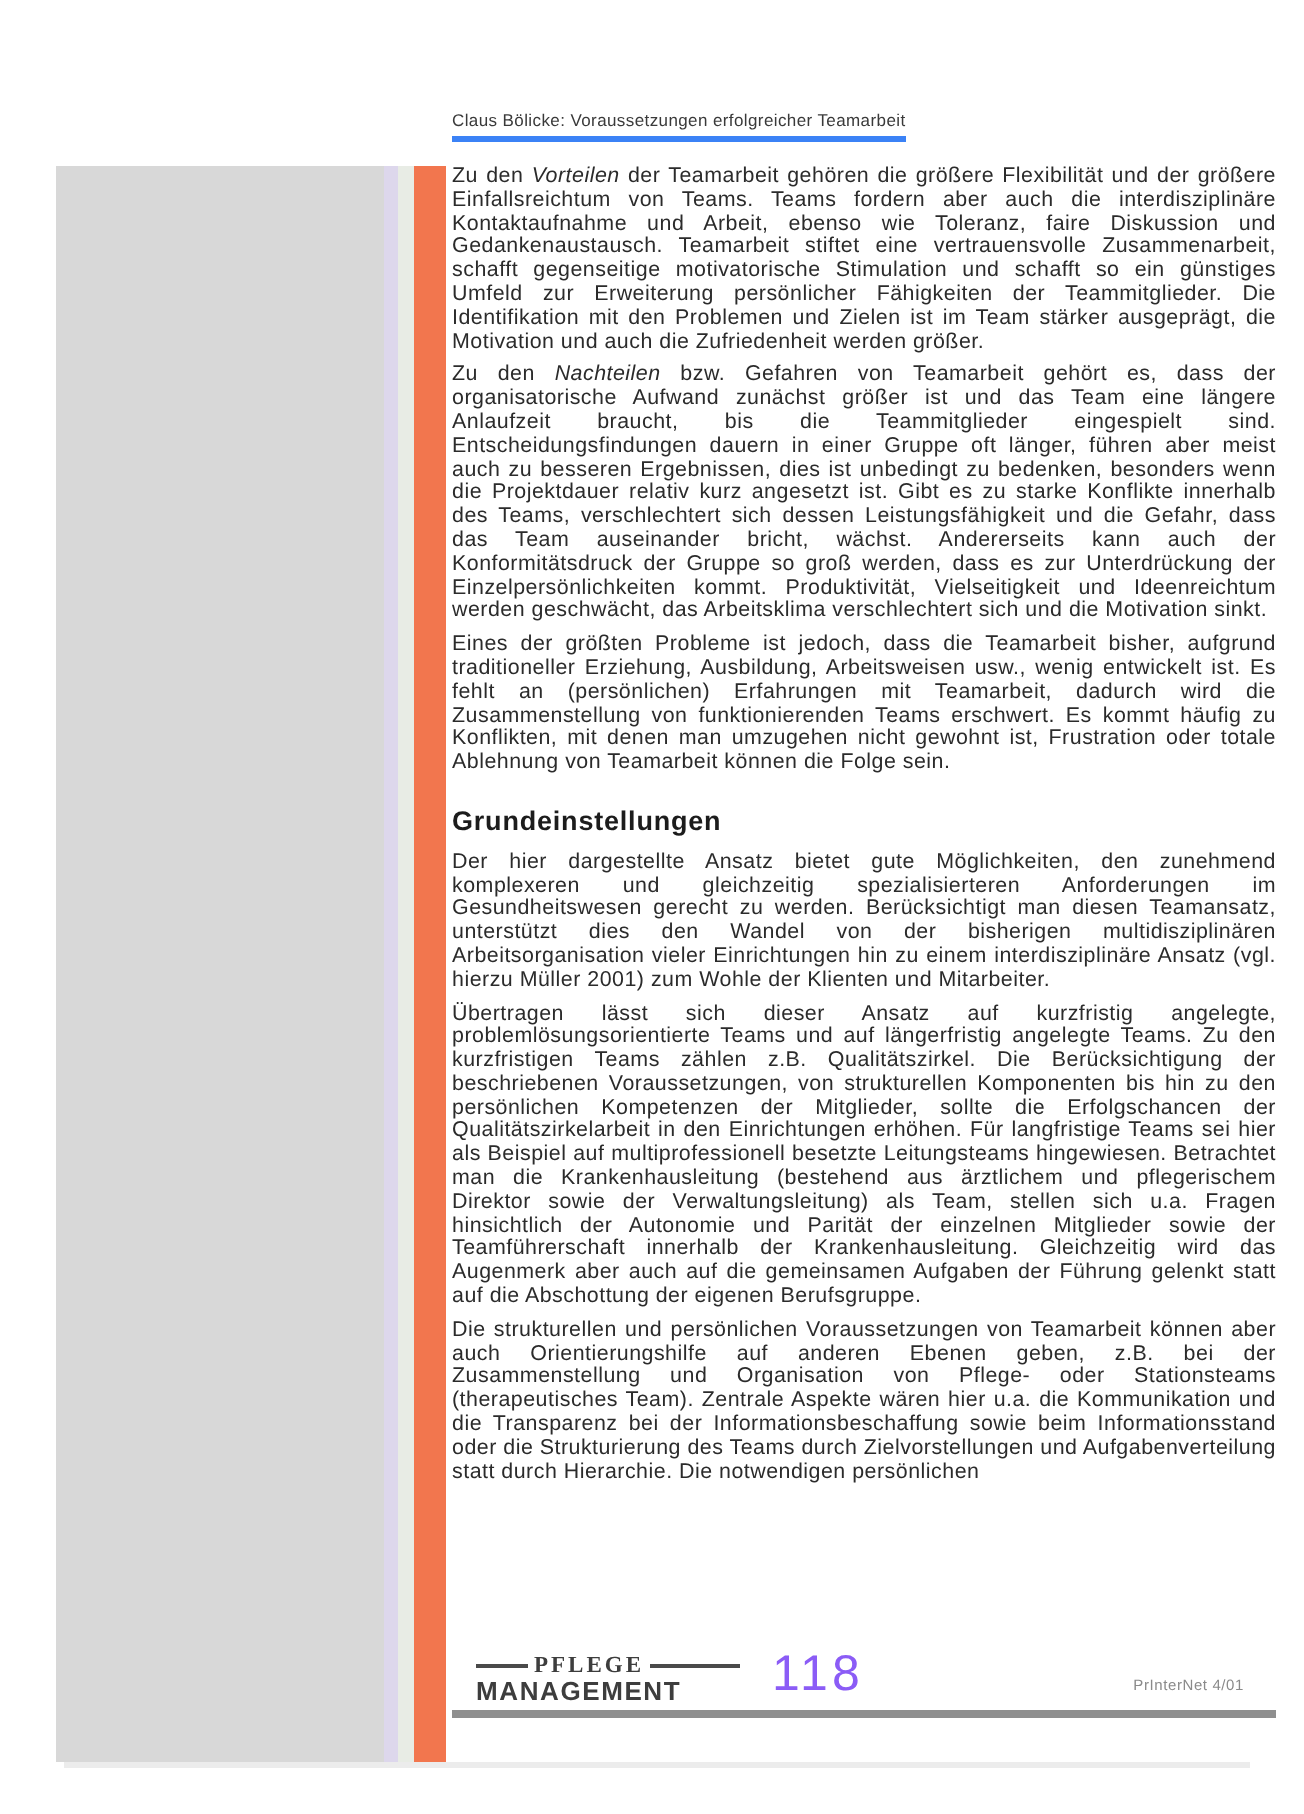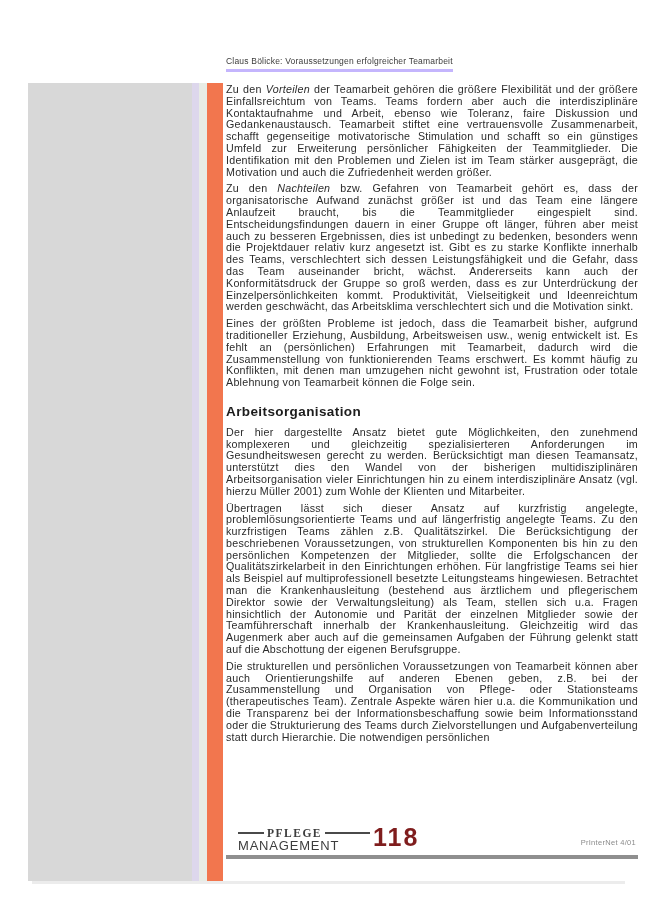--- a/index.html
+++ b/index.html
@@ -11,21 +11,21 @@
   .panel-gray   { position:absolute; left:28px;  top:83px; width:164px; height:798px; background:#d8d8d8; }
   .stripe-lav   { position:absolute; left:192px; top:83px; width:7px;   height:798px; background:#ddd7ec; }
   .stripe-mint  { position:absolute; left:199px; top:83px; width:8px;   height:798px; background:#e8ece5; }
   .bar-orange   { position:absolute; left:207px; top:83px; width:16px;  height:798px; background:#f2764e; }
   .bars-shadow  { position:absolute; left:32px;  top:881px; width:593px; height:3px;  background:#ececec; }
 
   
   .content { position:absolute; left:226px; top:50px; width:412px; }
   .running-head {
     display:inline-block; font-size:8.5px; color:#3a3a3a; letter-spacing:0.2px;
-    border-bottom:3px solid #c4b5fd; padding-bottom:3px;
+    border-bottom:3px solid #3b82f6; padding-bottom:3px;
   }
   .body-text {
     margin-top:12px; font-size:10.7px; line-height:11.8px; color:#2b2b2b;
     text-align:justify; letter-spacing:0.25px;
   }
   .body-text p { margin:0 0 5px 0; }
   .body-text .it { font-style:italic;margin-top:20px; }
   .section-heading {
     font-size:13.5px; font-weight:bold; color:#1c1c1c; letter-spacing:0.4px;
     margin:17px 0 9px 0; font-family:"Liberation Sans", sans-serif;
@@ -34,26 +34,26 @@
   
   .footer { position:absolute; left:226px; top:826px; width:412px; height:40px; }
   .logo { position:absolute; left:12px; top:1px; width:132px; color:#3d3d3d; }
   .logo-row1 { display:flex; align-items:center; gap:3px; }
   .logo-rule { height:1.5px; background:#4a4a4a; flex:1; }
   .logo-rule.short { flex:0 0 26px; }
   .logo-pflege {
     font-family:"Liberation Serif", serif; font-weight:bold; font-size:11.5px;
     letter-spacing:1.5px; white-space:nowrap;
   }
-  .logo-mgmt { font-weight:normal; font-size:13px; letter-spacing:0.8px; margin-top:-1px; white-space:nowrap; }
+  .logo-mgmt { font-weight:bold; font-size:13px; letter-spacing:0.8px; margin-top:-1px; white-space:nowrap; }
   .page-num {
-    position:absolute; left:147px; top:-3px; font-size:25px; font-weight:bold;
-    color:#7f1d1d; letter-spacing:2px;
+    position:absolute; left:160px; top:-3px; font-size:25px; font-weight:normal;
+    color:#8b5cf6; letter-spacing:2px;
   }
-  .issue-label { position:absolute; right:2px; top:12px; font-size:7.5px; color:#8a8a8a; letter-spacing:0.3px; }
+  .issue-label { position:absolute; right:16px; top:12px; font-size:7.5px; color:#8a8a8a; letter-spacing:0.3px; }
   .footer-rule { position:absolute; left:0; top:29px; width:412px; height:4px; background:#8f8f8f; }
 </style>
 </head>
 <body>
 
 <div class="page">
 
   <div class="panel-gray"></div>
   <div class="stripe-lav"></div>
   <div class="stripe-mint"></div>
@@ -64,21 +64,21 @@
     <div class="running-head">Claus Bölicke: Voraussetzungen erfolgreicher Teamarbeit</div>
 
     <div class="body-text">
 
       <p><span>Zu den </span><span class="it">Vorteilen</span><span> der Teamarbeit gehören die größere Flexibilität und der größere Einfallsreichtum von Teams. Teams fordern aber auch die interdisziplinäre Kontaktaufnahme und Arbeit, ebenso wie Toleranz, faire Diskussion und Gedankenaustausch. Teamarbeit stiftet eine vertrauensvolle Zusammenarbeit, schafft gegenseitige motivatorische Stimulation und schafft so ein günstiges Umfeld zur Erweiterung persönlicher Fähigkeiten der Teammitglieder. Die Identifikation mit den Problemen und Zielen ist im Team stärker ausgeprägt, die Motivation und auch die Zufriedenheit werden größer.</span></p>
 
       <p><span>Zu den </span><span class="it">Nachteilen</span><span> bzw. Gefahren von Teamarbeit gehört es, dass der organisatorische Aufwand zunächst größer ist und das Team eine längere Anlaufzeit braucht, bis die Teammitglieder eingespielt sind. Entscheidungsfindungen dauern in einer Gruppe oft länger, führen aber meist auch zu besseren Ergebnissen, dies ist unbedingt zu bedenken, besonders wenn die Projektdauer relativ kurz angesetzt ist. Gibt es zu starke Konflikte innerhalb des Teams, verschlechtert sich dessen Leistungsfähigkeit und die Gefahr, dass das Team auseinander bricht, wächst. Andererseits kann auch der Konformitätsdruck der Gruppe so groß werden, dass es zur Unterdrückung der Einzelpersönlichkeiten kommt. Produktivität, Vielseitigkeit und Ideenreichtum werden geschwächt, das Arbeitsklima verschlechtert sich und die Motivation sinkt.</span></p>
 
       <p><span>Eines der größten Probleme ist jedoch, dass die Teamarbeit bisher, aufgrund traditioneller Erziehung, Ausbildung, Arbeitsweisen usw., wenig entwickelt ist. Es fehlt an (persönlichen) Erfahrungen mit Teamarbeit, dadurch wird die Zusammenstellung von funktionierenden Teams erschwert. Es kommt häufig zu Konflikten, mit denen man umzugehen nicht gewohnt ist, Frustration oder totale Ablehnung von Teamarbeit können die Folge sein.</span></p>
 
-      <h2 class="section-heading">Arbeitsorganisation</h2>
+      <h2 class="section-heading">Grundeinstellungen</h2>
 
       <p><span>Der hier dargestellte Ansatz bietet gute Möglichkeiten, den zunehmend komplexeren und gleichzeitig spezialisierteren Anforderungen im Gesundheitswesen gerecht zu werden. Berücksichtigt man diesen Teamansatz, unterstützt dies den Wandel von der bisherigen multidisziplinären Arbeitsorganisation vieler Einrichtungen hin zu einem interdisziplinäre Ansatz (vgl. hierzu Müller 2001) zum Wohle der Klienten und Mitarbeiter.</span></p>
 
       <p><span>Übertragen lässt sich dieser Ansatz auf kurzfristig angelegte, problemlösungsorientierte Teams und auf längerfristig angelegte Teams. Zu den kurzfristigen Teams zählen z.B. Qualitätszirkel. Die Berücksichtigung der beschriebenen Voraussetzungen, von strukturellen Komponenten bis hin zu den persönlichen Kompetenzen der Mitglieder, sollte die Erfolgschancen der Qualitätszirkelarbeit in den Einrichtungen erhöhen. Für langfristige Teams sei hier als Beispiel auf multiprofessionell besetzte Leitungsteams hingewiesen. Betrachtet man die Krankenhausleitung (bestehend aus ärztlichem und pflegerischem Direktor sowie der Verwaltungsleitung) als Team, stellen sich u.a. Fragen hinsichtlich der Autonomie und Parität der einzelnen Mitglieder sowie der Teamführerschaft innerhalb der Krankenhausleitung. Gleichzeitig wird das Augenmerk aber auch auf die gemeinsamen Aufgaben der Führung gelenkt statt auf die Abschottung der eigenen Berufsgruppe.</span></p>
 
       <p><span>Die strukturellen und persönlichen Voraussetzungen von Teamarbeit können aber auch Orientierungshilfe auf anderen Ebenen geben, z.B. bei der Zusammenstellung und Organisation von Pflege- oder Stationsteams (therapeutisches Team). Zentrale Aspekte wären hier u.a. die Kommunikation und die Transparenz bei der Informationsbeschaffung sowie beim Informationsstand oder die Strukturierung des Teams durch Zielvorstellungen und Aufgabenverteilung statt durch Hierarchie. Die notwendigen persönlichen</span></p>
     </div>
   </div>
 
   <div class="footer">

